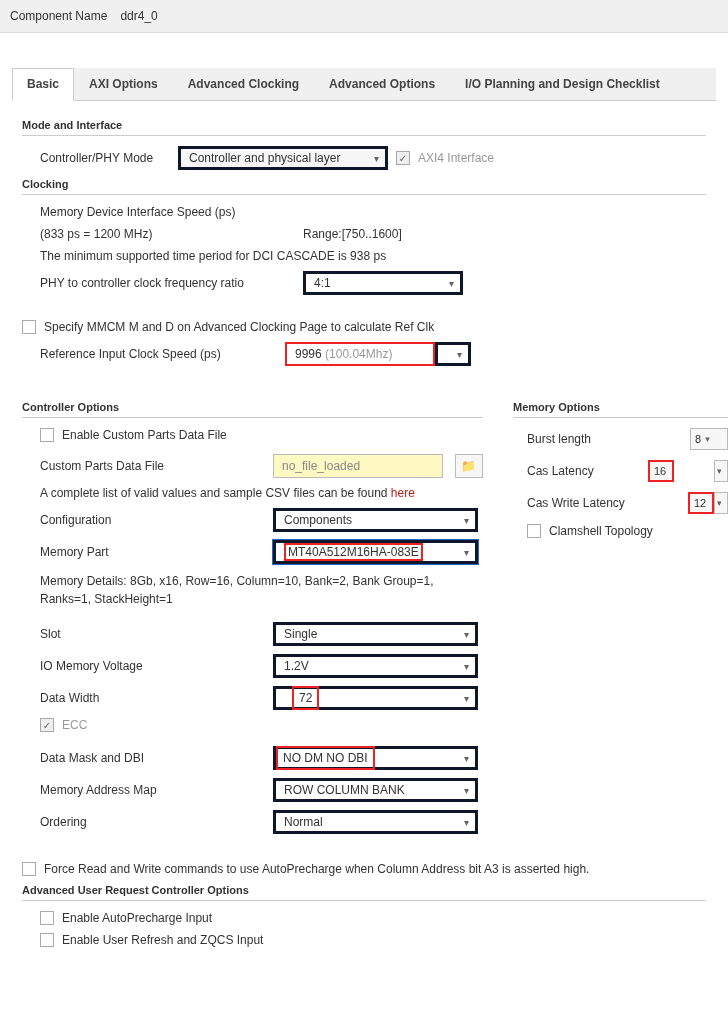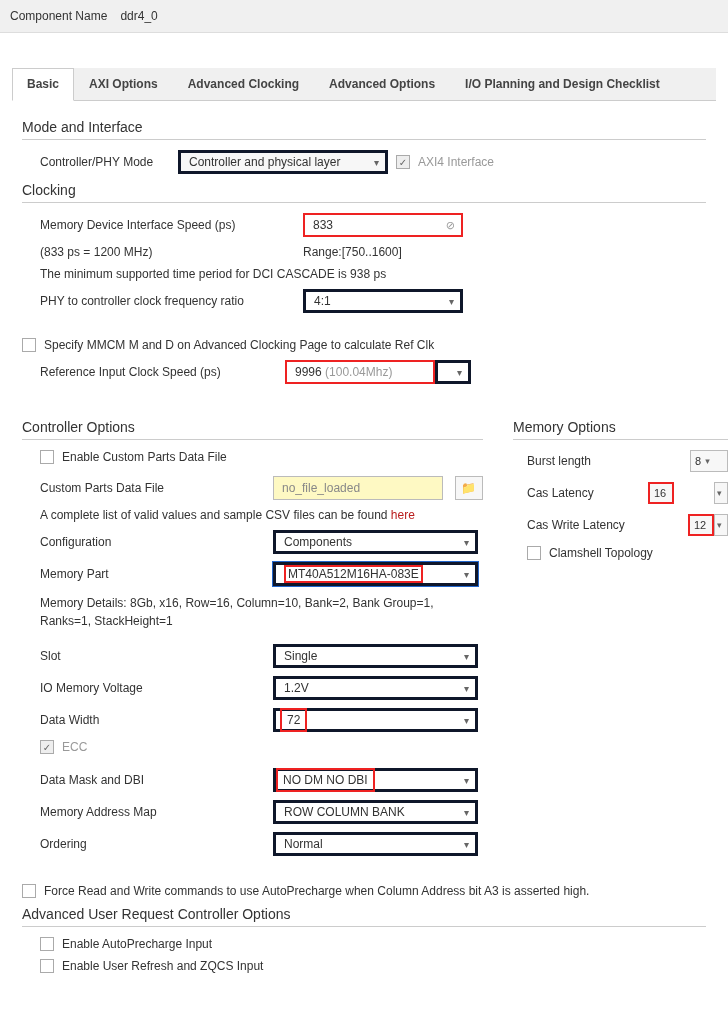--- a/index.html
+++ b/index.html
@@ -3,21 +3,21 @@
 <meta charset="utf-8">
 <style>
 * { box-sizing: border-box; margin: 0; padding: 0; }
 body { font-family: Arial, sans-serif; font-size: 12px; background: #fff; color: #333; width: 728px; }
 .header-bar { background: #f0f0f0; border-bottom: 1px solid #ddd; padding: 6px 10px; display: flex; align-items: center; gap: 10px; }
 .header-bar input { flex: 1; border: none; background: transparent; font-size: 12px; padding: 3px; color: #333; }
 .tabs { display: flex; background: #f0f0f0; border-bottom: 1px solid #ccc; margin-top: 35px; margin-left: 12px; margin-right: 12px; }
 .tab { padding: 8px 14px; font-weight: bold; color: #444; cursor: pointer; border: 1px solid transparent; font-size: 12px; }
 .tab.active { background: #fff; border: 1px solid #ccc; border-bottom: 1px solid #fff; margin-bottom: -1px; }
 .content { padding: 18px 22px; }
-.section-title { font-weight: normal; margin-bottom: 4px; font-size: 14px; }
+.section-title { font-weight: bold; margin-bottom: 4px; font-size: 11px; }
 .section-divider { border: none; border-top: 1px solid #ccc; margin-bottom: 10px; }
 .row { display: flex; align-items: center; margin-bottom: 8px; gap: 8px; }
 .indent { margin-left: 18px; }
 .label { font-size: 12px; }
 .cols { display: flex; gap: 30px; align-items: flex-start; }
 .col { flex: 1; }
 .col-right { width: 215px; flex-shrink: 0; }
 .select-wrap { position: relative; display: inline-flex; align-items: center; border: 3px solid #0f172a; background: #f7f7f7; height: 24px; padding: 0 22px 0 8px; font-size: 12px; white-space: nowrap; }
 .select-wrap.input-style { background: #fff; }
 .select-wrap .chev { position: absolute; right: 6px; top: 50%; transform: translateY(-50%); color: #666; font-size: 10px; }
@@ -67,24 +67,20 @@
     </div>
     <span class="checkbox checked disabled"></span>
     <span class="label muted">AXI4 Interface</span>
   </div>
 
   <div class="section-title space-top">Clocking</div>
   <hr class="section-divider">
   <div class="indent">
     <div class="row">
       <span class="label" style="width: 255px">Memory Device Interface Speed (ps)</span>
-      <div class="text-input highlight-red" style="width: 160px">
-        <span>833</span>
-        <span class="clear">⊘</span>
-      </div>
     </div>
     <div class="row">
       <span class="label" style="width: 255px">(833 ps = 1200 MHz)</span>
       <span class="label">Range:[750..1600]</span>
     </div>
     <div class="note">The minimum supported time period for DCI CASCADE is 938 ps</div>
     <div class="row">
       <span class="label" style="width: 255px">PHY to controller clock frequency ratio</span>
       <div class="select-wrap input-style" style="width: 160px">
         <span>4:1</span>
@@ -154,21 +150,21 @@
         </div>
         <div class="row">
           <span class="label" style="width: 225px">IO Memory Voltage</span>
           <div class="select-wrap input-style" style="width: 205px">
             <span>1.2V</span>
             <span class="chev">▾</span>
           </div>
         </div>
         <div class="row">
           <span class="label" style="width: 225px">Data Width</span>
-          <div class="select-wrap input-style" style="width: 205px; padding-left:4px">
+          <div class="select-wrap input-style" style="width: 205px; padding-left:16px">
             <span class="highlight-red" style="padding:3px 5px; display:inline-block">72</span>
             <span class="chev">▾</span>
           </div>
         </div>
         <div class="row">
           <span class="checkbox checked disabled"></span>
           <span class="label muted">ECC</span>
         </div>
         <div class="row" style="margin-top:14px">
           <span class="label" style="width: 225px">Data Mask and DBI</span>

